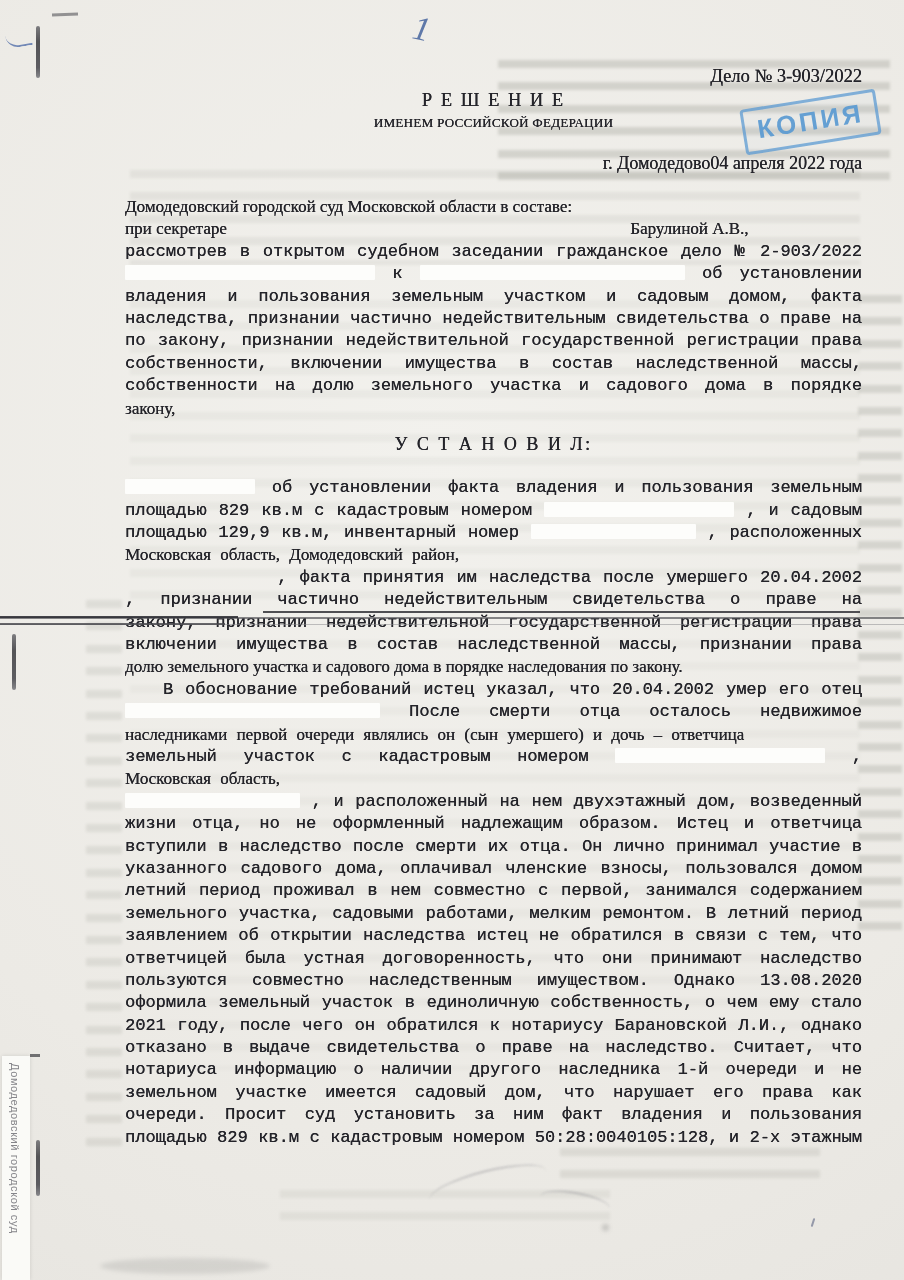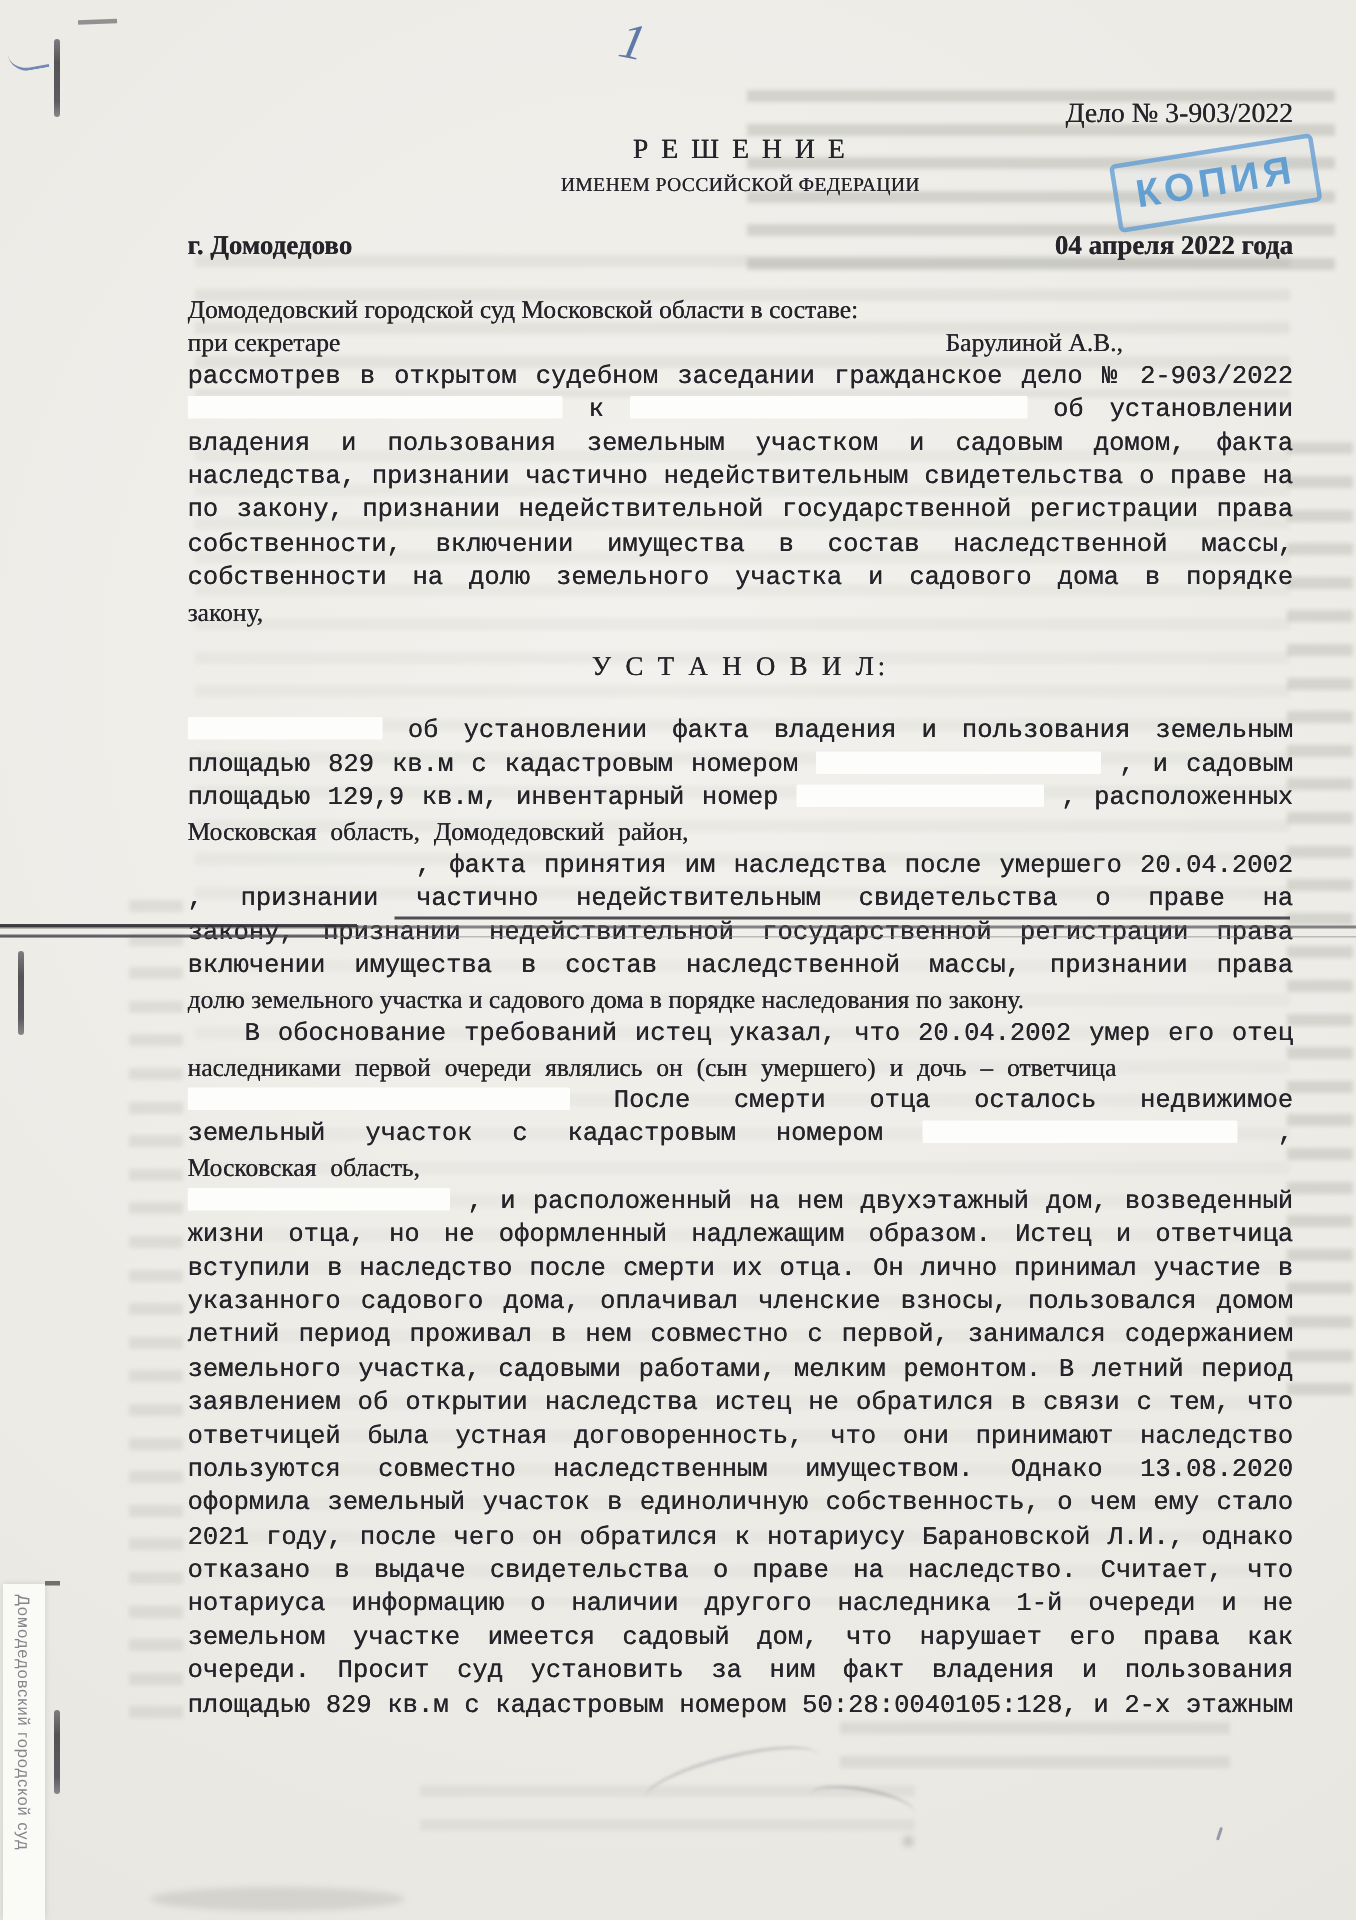--- a/index.html
+++ b/index.html
@@ -8,21 +8,21 @@
     font-family:"Liberation Serif","DejaVu Serif",serif;color:#24242a;}
   
   .bleed{position:absolute;z-index:1;filter:blur(1.4px);pointer-events:none;
     background:repeating-linear-gradient(180deg, rgba(116,119,108,.45) 0 8px, transparent 8px 22.4px);}
   
   .txt{position:absolute;z-index:2;text-shadow:0.2px 0 0 currentColor;}
   .case-number{top:66px;right:42px;font-size:18.5px;}
   .title-block{top:90px;left:125px;width:737px;text-align:center;line-height:21.5px;}
   .title-line1{font-size:18.5px;letter-spacing:2px;}
   .title-line2{font-size:13px;letter-spacing:.3px;}
-  .city-date{top:153px;left:125px;width:737px;display:flex;justify-content:space-between;font-size:18px;font-weight:bold;}
+  .city-date{top:153px;left:125px;width:737px;display:flex;justify-content:flex-end;font-size:18px;}
   .doc-flow{top:196px;left:125px;width:737px;font-size:17px;}
   .line{height:22.4px;line-height:22.4px;overflow:hidden;white-space:normal;}
   .line.just{text-align:justify;text-align-last:justify;font-family:Liberation Mono, monospace;}
   .line.wide{word-spacing:5px;}
   .line.indent{text-indent:38px;}
   .heading{height:22.4px;line-height:22.4px;text-align:center;font-size:18px;letter-spacing:2.5px;margin:13px 0 22px;}
   .redact{display:inline-block;height:15px;vertical-align:-2px;background:#fdfdfb;border-radius:1px;}
   .spacer{display:inline-block;height:1px;}
   
   .stamp{position:absolute;z-index:3;left:742px;top:99px;transform:rotate(-9deg);
@@ -87,22 +87,22 @@
       <div class="line just"><span class="redact" style="width: 130px;"></span> <span>об установлении факта владения и пользования земельным участком</span> </div>
       <div class="line just"><span>площадью 829 кв.м с кадастровым номером</span> <span class="redact" style="width: 190px;"></span> <span>, и садовым домом, общей</span> </div>
       <div class="line just"><span>площадью 129,9 кв.м, инвентарный номер</span> <span class="redact" style="width: 165px;"></span> <span>, расположенных по адресу:</span> </div>
       <div class="line wide"><span>Московская область, Домодедовский район,</span> </div>
       <div class="line just"><span class="spacer" style="width: 140px;"></span> <span>, факта принятия им наследства после умершего 20.04.2002</span> </div>
       <div class="line just"><span>, признании частично недействительным свидетельства о праве на наследство по</span> </div>
       <div class="line just"><span>закону, признании недействительной государственной регистрации права собственности,</span> </div>
       <div class="line just"><span>включении имущества в состав наследственной массы, признании права собственности на</span> </div>
       <div class="line"><span>долю земельного участка и садового дома в порядке наследования по закону.</span> </div>
       <div class="line just indent"><span>В обоснование требований истец указал, что 20.04.2002 умер его отец</span> <span class="redact" style="width: 110px;"></span> <span>,</span> </div>
+      <div class="line just"><span class="redact" style="width: 255px;"></span> <span>После смерти отца осталось недвижимое имущество, а именно</span> </div>
       <div class="line wide"><span>наследниками первой очереди являлись он (сын умершего) и дочь – ответчица</span> </div>
-      <div class="line just"><span class="redact" style="width: 255px;"></span> <span>После смерти отца осталось недвижимое имущество, а именно</span> </div>
       <div class="line just"><span>земельный участок с кадастровым номером</span> <span class="redact" style="width: 210px;"></span> <span>, расположенный по адресу:</span> </div>
       <div class="line wide"><span>Московская область,</span> </div>
       <div class="line just"><span class="redact" style="width: 175px;"></span> <span>, и расположенный на нем двухэтажный дом, возведенный в период</span> </div>
       <div class="line just"><span>жизни отца, но не оформленный надлежащим образом. Истец и ответчица фактически</span> </div>
       <div class="line just"><span>вступили в наследство после смерти их отца. Он лично принимал участие в строительстве</span> </div>
       <div class="line just"><span>указанного садового дома, оплачивал членские взносы, пользовался домом как дачей, в</span> </div>
       <div class="line just"><span>летний период проживал в нем совместно с первой, занимался содержанием дома и</span> </div>
       <div class="line just"><span>земельного участка, садовыми работами, мелким ремонтом. В летний период совместно с</span> </div>
       <div class="line just"><span>заявлением об открытии наследства истец не обратился в связи с тем, что у него с</span> </div>
       <div class="line just"><span>ответчицей была устная договоренность, что они принимают наследство фактически и</span> </div>

